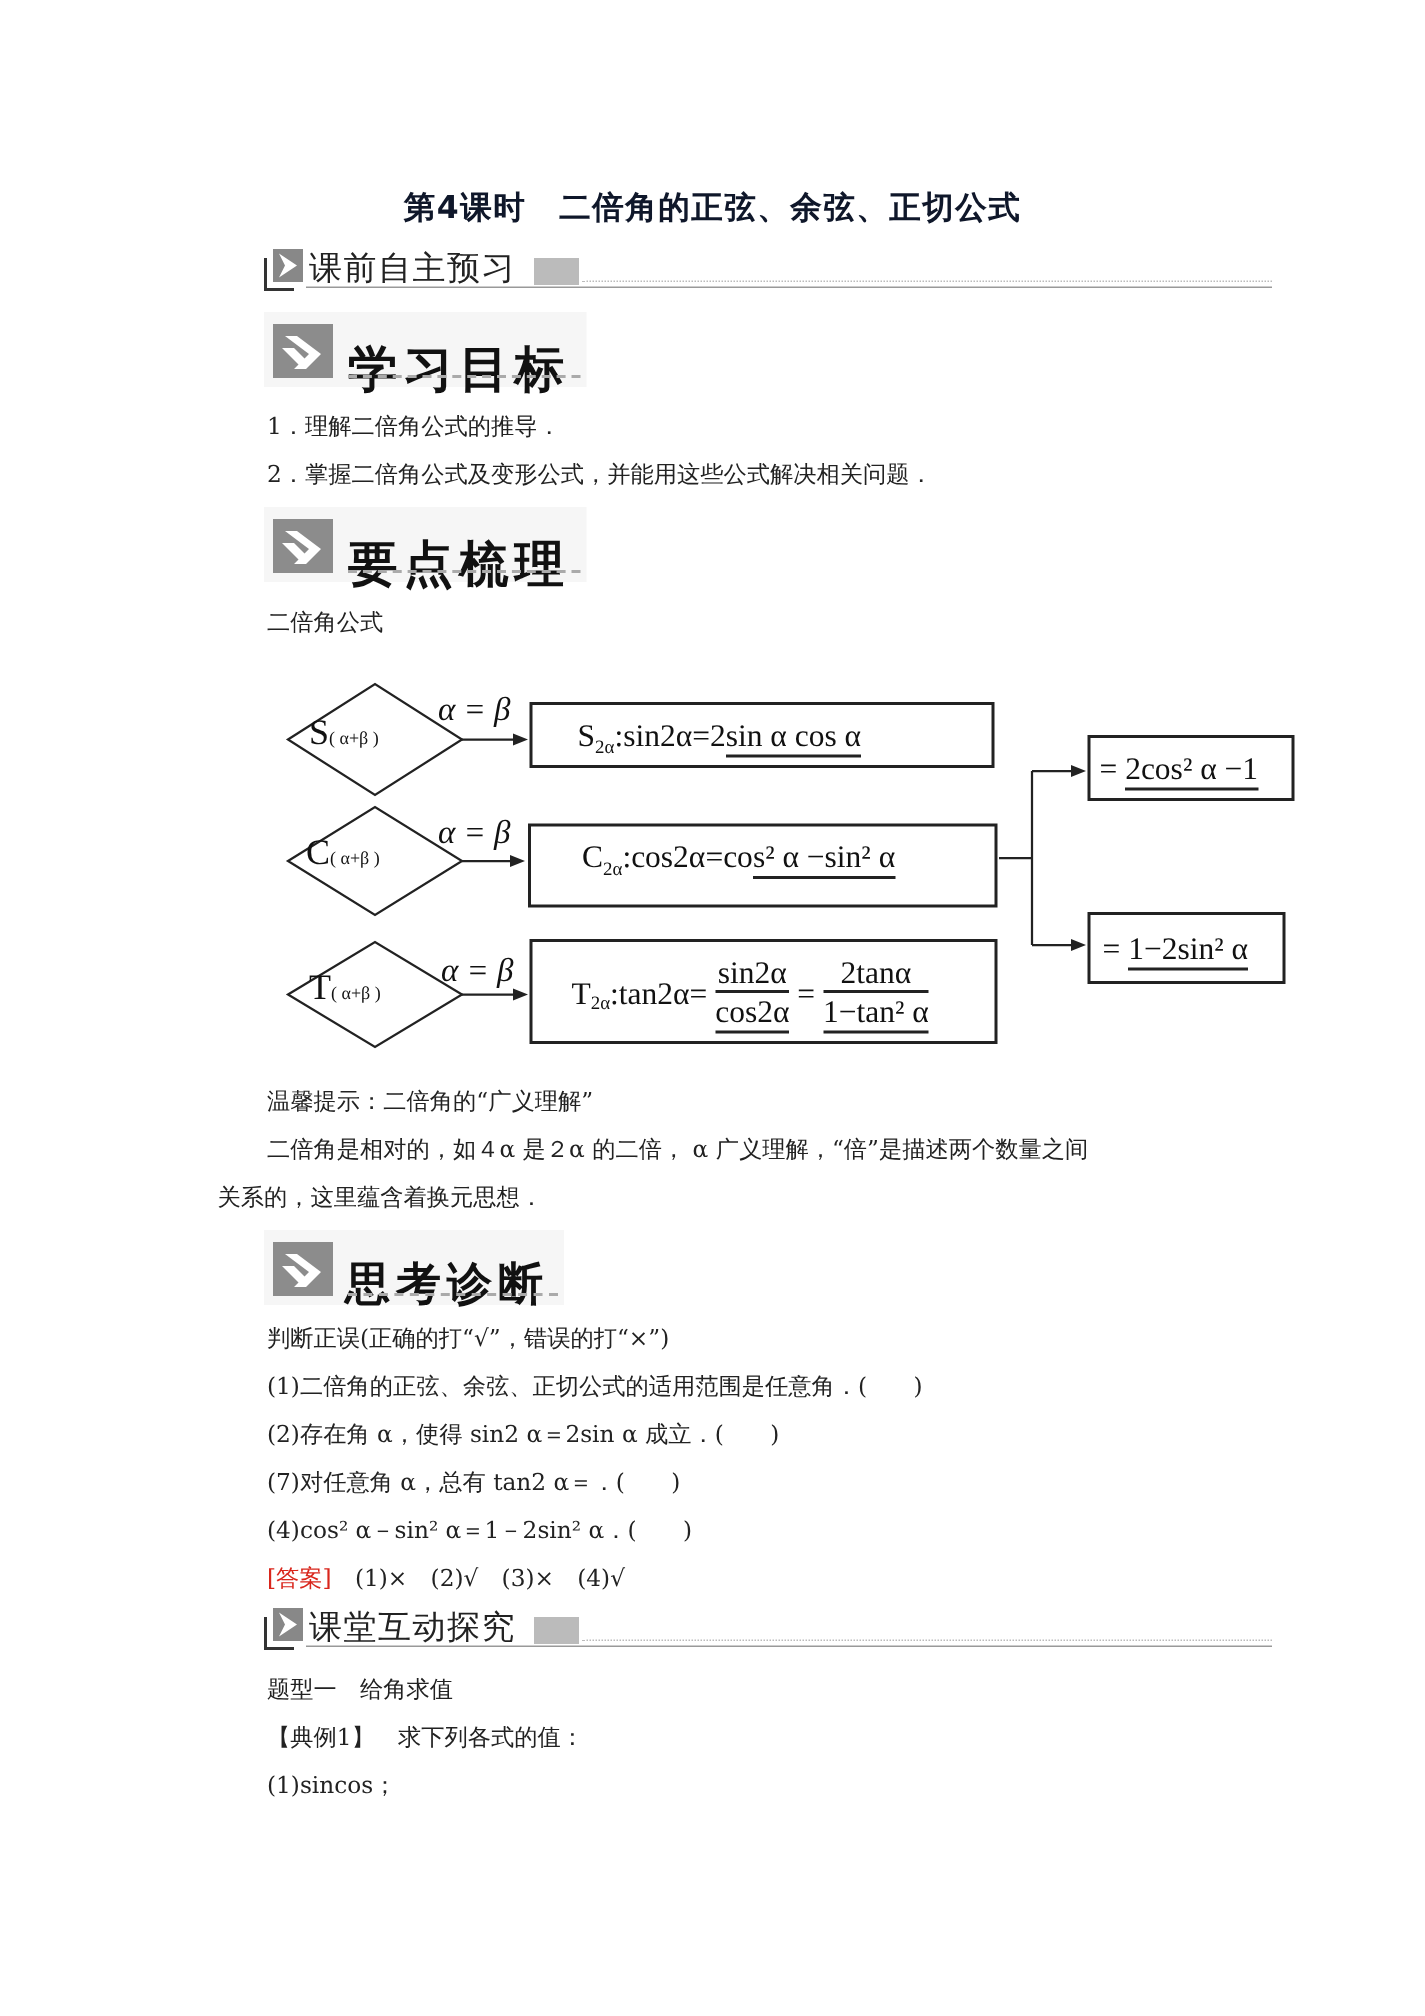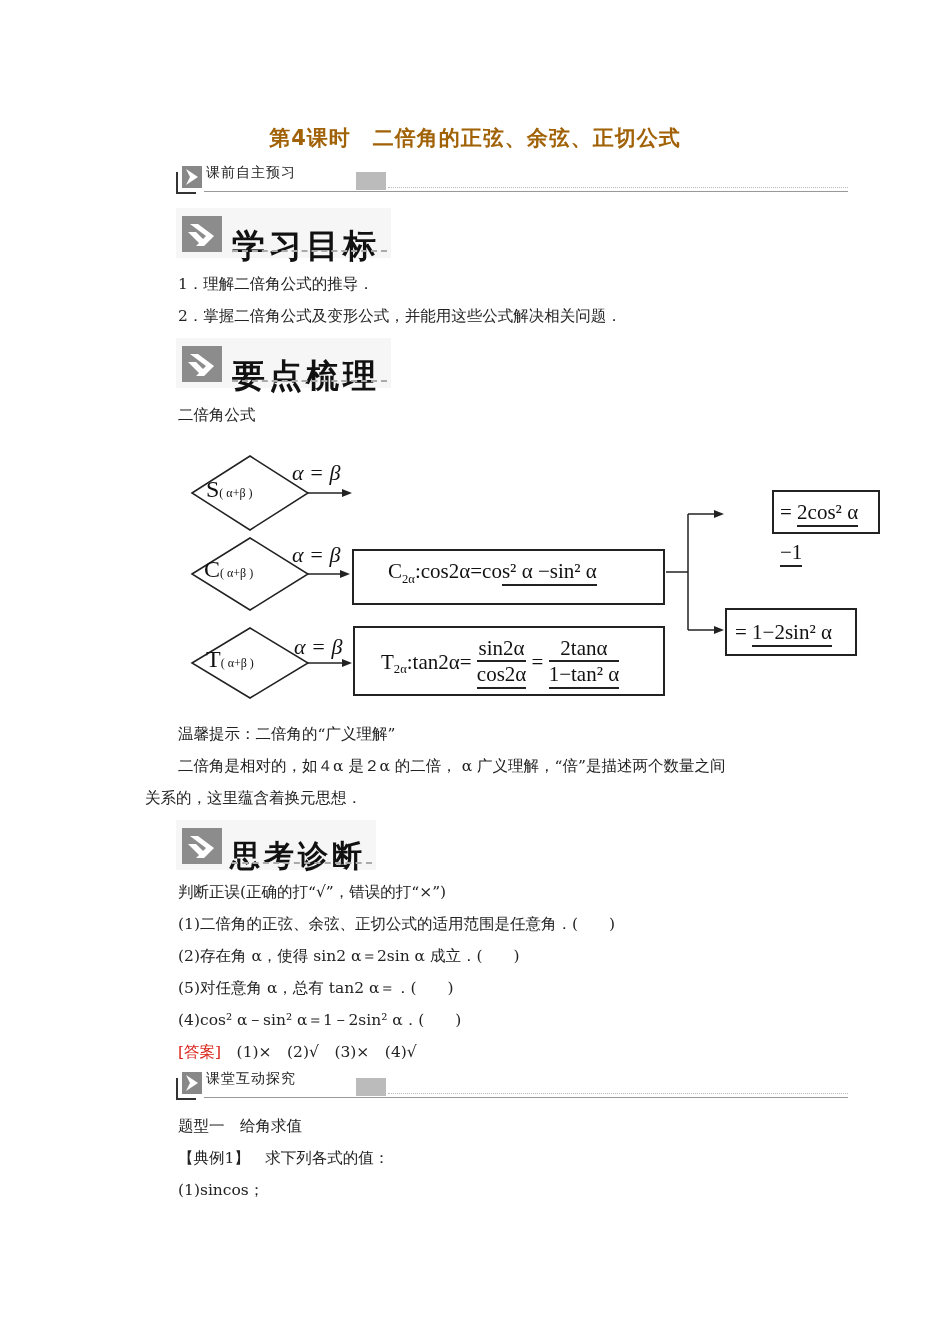--- a/index.html
+++ b/index.html
@@ -1,31 +1,31 @@
 <!DOCTYPE html>
 <html><head>
 <meta charset="utf-8">
 <style>
   html, body { margin: 0; padding: 0; background: #ffffff; }
   body { width: 950px; height: 1344px; position: relative; overflow: hidden;
          font-family: "DejaVu Serif", "Liberation Serif", serif; color: #222; }
   .abs { position: absolute; }
   .title { top: 124px; left: 0; width: 950px; text-align: center;
            font-family: "DejaVu Sans", "Liberation Sans", sans-serif;
-           font-size: 21px; font-weight: bold; color: #a16207; letter-spacing: 1px; }
+           font-size: 21px; font-weight: bold; color: #0f172a; letter-spacing: 1px; }
   
   .sec-bar { left: 176px; width: 672px; height: 28px; }
   .sec-bar .line { position: absolute; left: 28px; right: 0; bottom: 2px; border-bottom: 1px solid #999; }
   .sec-bar .dots { position: absolute; left: 212px; right: 0; bottom: 6px; border-bottom: 1px dotted #bbb; }
   .sec-bar .bracket { position: absolute; left: 0; top: 6px; width: 18px; height: 20px;
                       border-left: 2px solid #333; border-bottom: 2px solid #333; }
   .sec-bar .arrowbox { position: absolute; left: 6px; top: 0; width: 20px; height: 22px; background: #888; }
   .sec-bar .arrowbox svg { position: absolute; left: 0; top: 0; }
   .sec-bar .label { position: absolute; left: 30px; top: -2px; font-family: "DejaVu Sans", "Liberation Sans", sans-serif;
-                    font-size: 14px; color: #222; letter-spacing: 1px; }
+                    font-size: 22px; color: #222; letter-spacing: 1px; }
   .sec-bar .grey { position: absolute; left: 180px; top: 6px; width: 30px; height: 18px; background: #bbb; }
   
   .sub-head { left: 176px; width: 215px; height: 50px; background: #f6f6f6; }
   .sub-head .icon { position: absolute; left: 6px; top: 8px; width: 40px; height: 36px; background: #8c8c8c; }
   .sub-head .label { position: absolute; left: 56px; top: 16px; font-family: "DejaVu Sans", "Liberation Sans", sans-serif;
                      font-size: 33px; font-weight: bold; color: #111; letter-spacing: 4px; }
   .sub-head .dash { position: absolute; left: 56px; right: 4px; bottom: 6px; border-bottom: 2px dashed #aaa; }
   .txt { font-family: "DejaVu Serif", "Liberation Serif", serif; font-size: 15.5px; color: #222; white-space: nowrap; }
   .red { color: #d9261c; }
   
@@ -109,33 +109,36 @@
     <span>C</span><span style="font-size:12px;">( α+β )</span>
   </div>
   <div class="abs math" style="left:26px; top:198px; font-size:24px;">
     <span>T</span><span style="font-size:12px;">( α+β )</span>
   </div>
 
   <div class="abs math" style="left:112px; top:12px; font-size:22px; font-style:italic;">α = β</div>
   <div class="abs math" style="left:112px; top:94px; font-size:22px; font-style:italic;">α = β</div>
   <div class="abs math" style="left:114px; top:186px; font-size:22px; font-style:italic;">α = β</div>
 
+  <div class="box math" style="left:173px; top:20px; width:310px; height:44px; font-size:21px; line-height:40px; padding-left:30px; box-sizing:border-box;">
+    <span>S</span><sub>2α</sub><span>:sin2α=2</span><span class="ul">sin α cos α</span>
+  </div>
 
   <div class="box math" style="left:172px; top:101px; width:313px; height:56px; font-size:21px; line-height:40px; padding-left:34px; box-sizing:border-box;">
     <span>C</span><sub>2α</sub><span>:cos2α=co</span><span class="ul">s² α −sin² α</span>
   </div>
 
   <div class="box math" style="left:173px; top:178px; width:312px; height:70px; font-size:21px; box-sizing:border-box; padding-left:26px; padding-top:8px;">
     <span style="vertical-align:middle;">T</span><sub>2α</sub><span style="vertical-align:middle;">:tan2α=</span>
     <span class="frac ul"><span class="num">sin2α</span><span>cos2α</span></span>
     <span style="vertical-align:middle;">=</span>
     <span class="frac ul"><span class="num">2tanα</span><span>1−tan² α</span></span>
   </div>
 
-  <div class="box math" style="left:545px; top:42px; width:108px; height:44px; font-size:21px; line-height:40px; padding-left:6px; box-sizing:border-box;margin-left:47px;">
+  <div class="box math" style="left:545px; top:42px; width:138px; height:44px; font-size:21px; line-height:40px; padding-left:6px; box-sizing:border-box;">
     <span>= </span><span class="ul">2cos² α −1</span>
   </div>
   <div class="box math" style="left:545px; top:160px; width:132px; height:48px; font-size:21px; line-height:44px; padding-left:8px; box-sizing:border-box;">
     <span>= </span><span class="ul">1−2sin² α</span>
   </div>
 </div>
 
 <div class="abs txt" style="top:724px; left:178px;">温馨提示：二倍角的“广义理解”</div>
 <div class="abs txt" style="top:756px; left:178px;">二倍角是相对的，如４α 是２α 的二倍， α 广义理解，“倍”是描述两个数量之间</div>
 <div class="abs txt" style="top:788px; left:145px;">关系的，这里蕴含着换元思想．</div>
@@ -147,21 +150,21 @@
         <polygon points="6,16 14,16 22,24 18,28" fill="#fff"></polygon>
       </svg>
   </div>
   <div class="label" style="left:54px; font-size:30px;">思考诊断</div>
   <div class="dash"></div>
 </div>
 
 <div class="abs txt" style="top:882px; left:178px;">判断正误(正确的打“√”，错误的打“×”)</div>
 <div class="abs txt" style="top:914px; left:178px;">(1)二倍角的正弦、余弦、正切公式的适用范围是任意角．(　　)</div>
 <div class="abs txt" style="top:946px; left:178px;">(2)存在角 α，使得 sin2 α＝2sin α 成立．(　　)</div>
-<div class="abs txt" style="top:978px; left:178px;">(5)对任意角 α，总有 tan2 α＝．(　　)</div>
+<div class="abs txt" style="top:978px; left:178px;">(7)对任意角 α，总有 tan2 α＝．(　　)</div>
 <div class="abs txt" style="top:1010px; left:178px;">(4)cos² α－sin² α＝1－2sin² α．(　　)</div>
 <div class="abs txt" style="top:1042px; left:178px;text-align:right;">
   <span class="red">[答案]</span>　<span>(1)×　(2)√　(3)×　(4)√</span>
 </div>
 
 <div class="abs sec-bar" style="top:1072px;">
   <div class="bracket"></div>
   <div class="arrowbox">
     <svg width="20" height="22">
         <polygon points="4,3 16,11 4,19 8,11" fill="#fff"></polygon>

